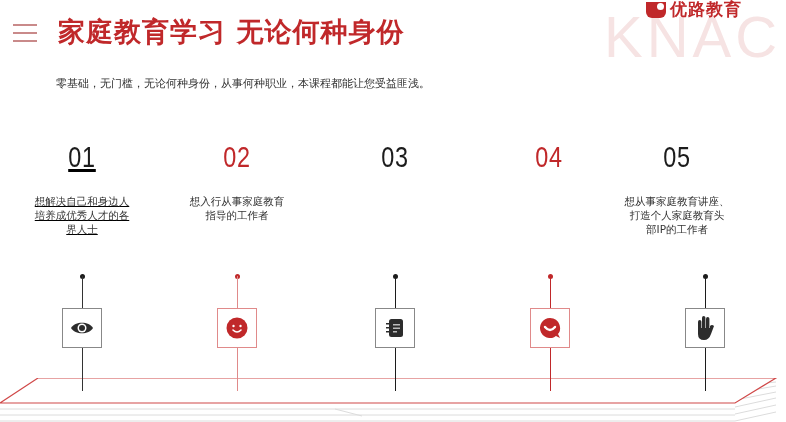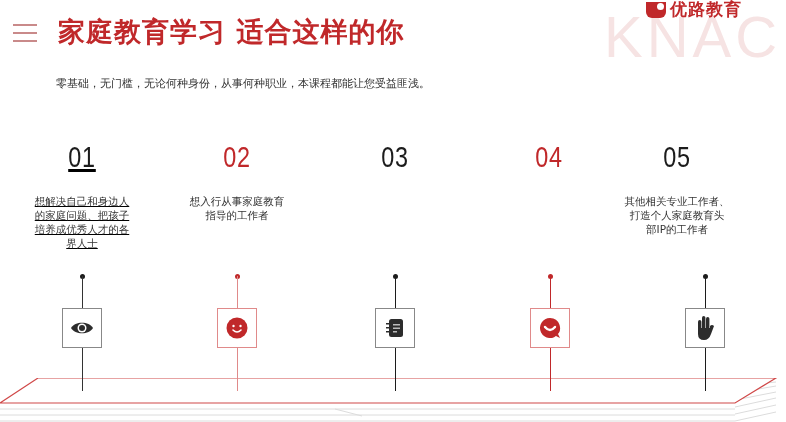--- a/index.html
+++ b/index.html
@@ -30,33 +30,32 @@
   .base { position:absolute; left:0; top:378px; }
 </style>
 </head>
 <body>
 
 <div class="menu-icon">
   <span style="top:0"></span>
     <span style="top:8px"></span>
     <span style="top:16px"></span>
 </div>
-<div class="title">家庭教育学习 适合这样的你</div>
+<div class="title">家庭教育学习 无论何种身份</div>
 <div class="watermark">KNACK</div>
 <div class="logo">
   <div class="logo-mark"></div>
   <div class="logo-text">优路教育</div>
 </div>
 <div class="subtitle">零基础，无门槛，无论何种身份，从事何种职业，本课程都能让您受益匪浅。</div>
 
 <div class="col" style="left:17px;text-decoration:underline;">
   <div class="num dark">01</div>
   <div class="desc">
     <div>想解决自己和身边人</div>
-    <div>的家庭问题、把孩子</div>
     <div>培养成优秀人才的各</div>
     <div>界人士</div>
   </div>
 </div>
 <div class="col" style="left:172px;">
   <div class="num red">02</div>
   <div class="desc">
     <div>想入行从事家庭教育</div>
     <div>指导的工作者</div>
   </div>
@@ -65,21 +64,21 @@
   <div class="num dark">03</div>
   <div class="desc">
   </div>
 </div>
 <div class="col" style="left:484px;">
   <div class="num red">04</div>
 </div>
 <div class="col" style="left:612px;">
   <div class="num dark">05</div>
   <div class="desc">
-    <div>其他相关专业工作者、</div>
+    <div>想从事家庭教育讲座、</div>
     <div>打造个人家庭教育头</div>
     <div>部IP的工作者</div>
   </div>
 </div>
 
 <svg class="base" width="786" height="44">
   <g stroke="#dcdcdc" stroke-width="1" fill="none">
     <polyline points="0,31 335,31 362,38"></polyline>
     <line x1="0" y1="37" x2="335" y2="37"></line>
     <line x1="0" y1="43" x2="335" y2="43"></line>

